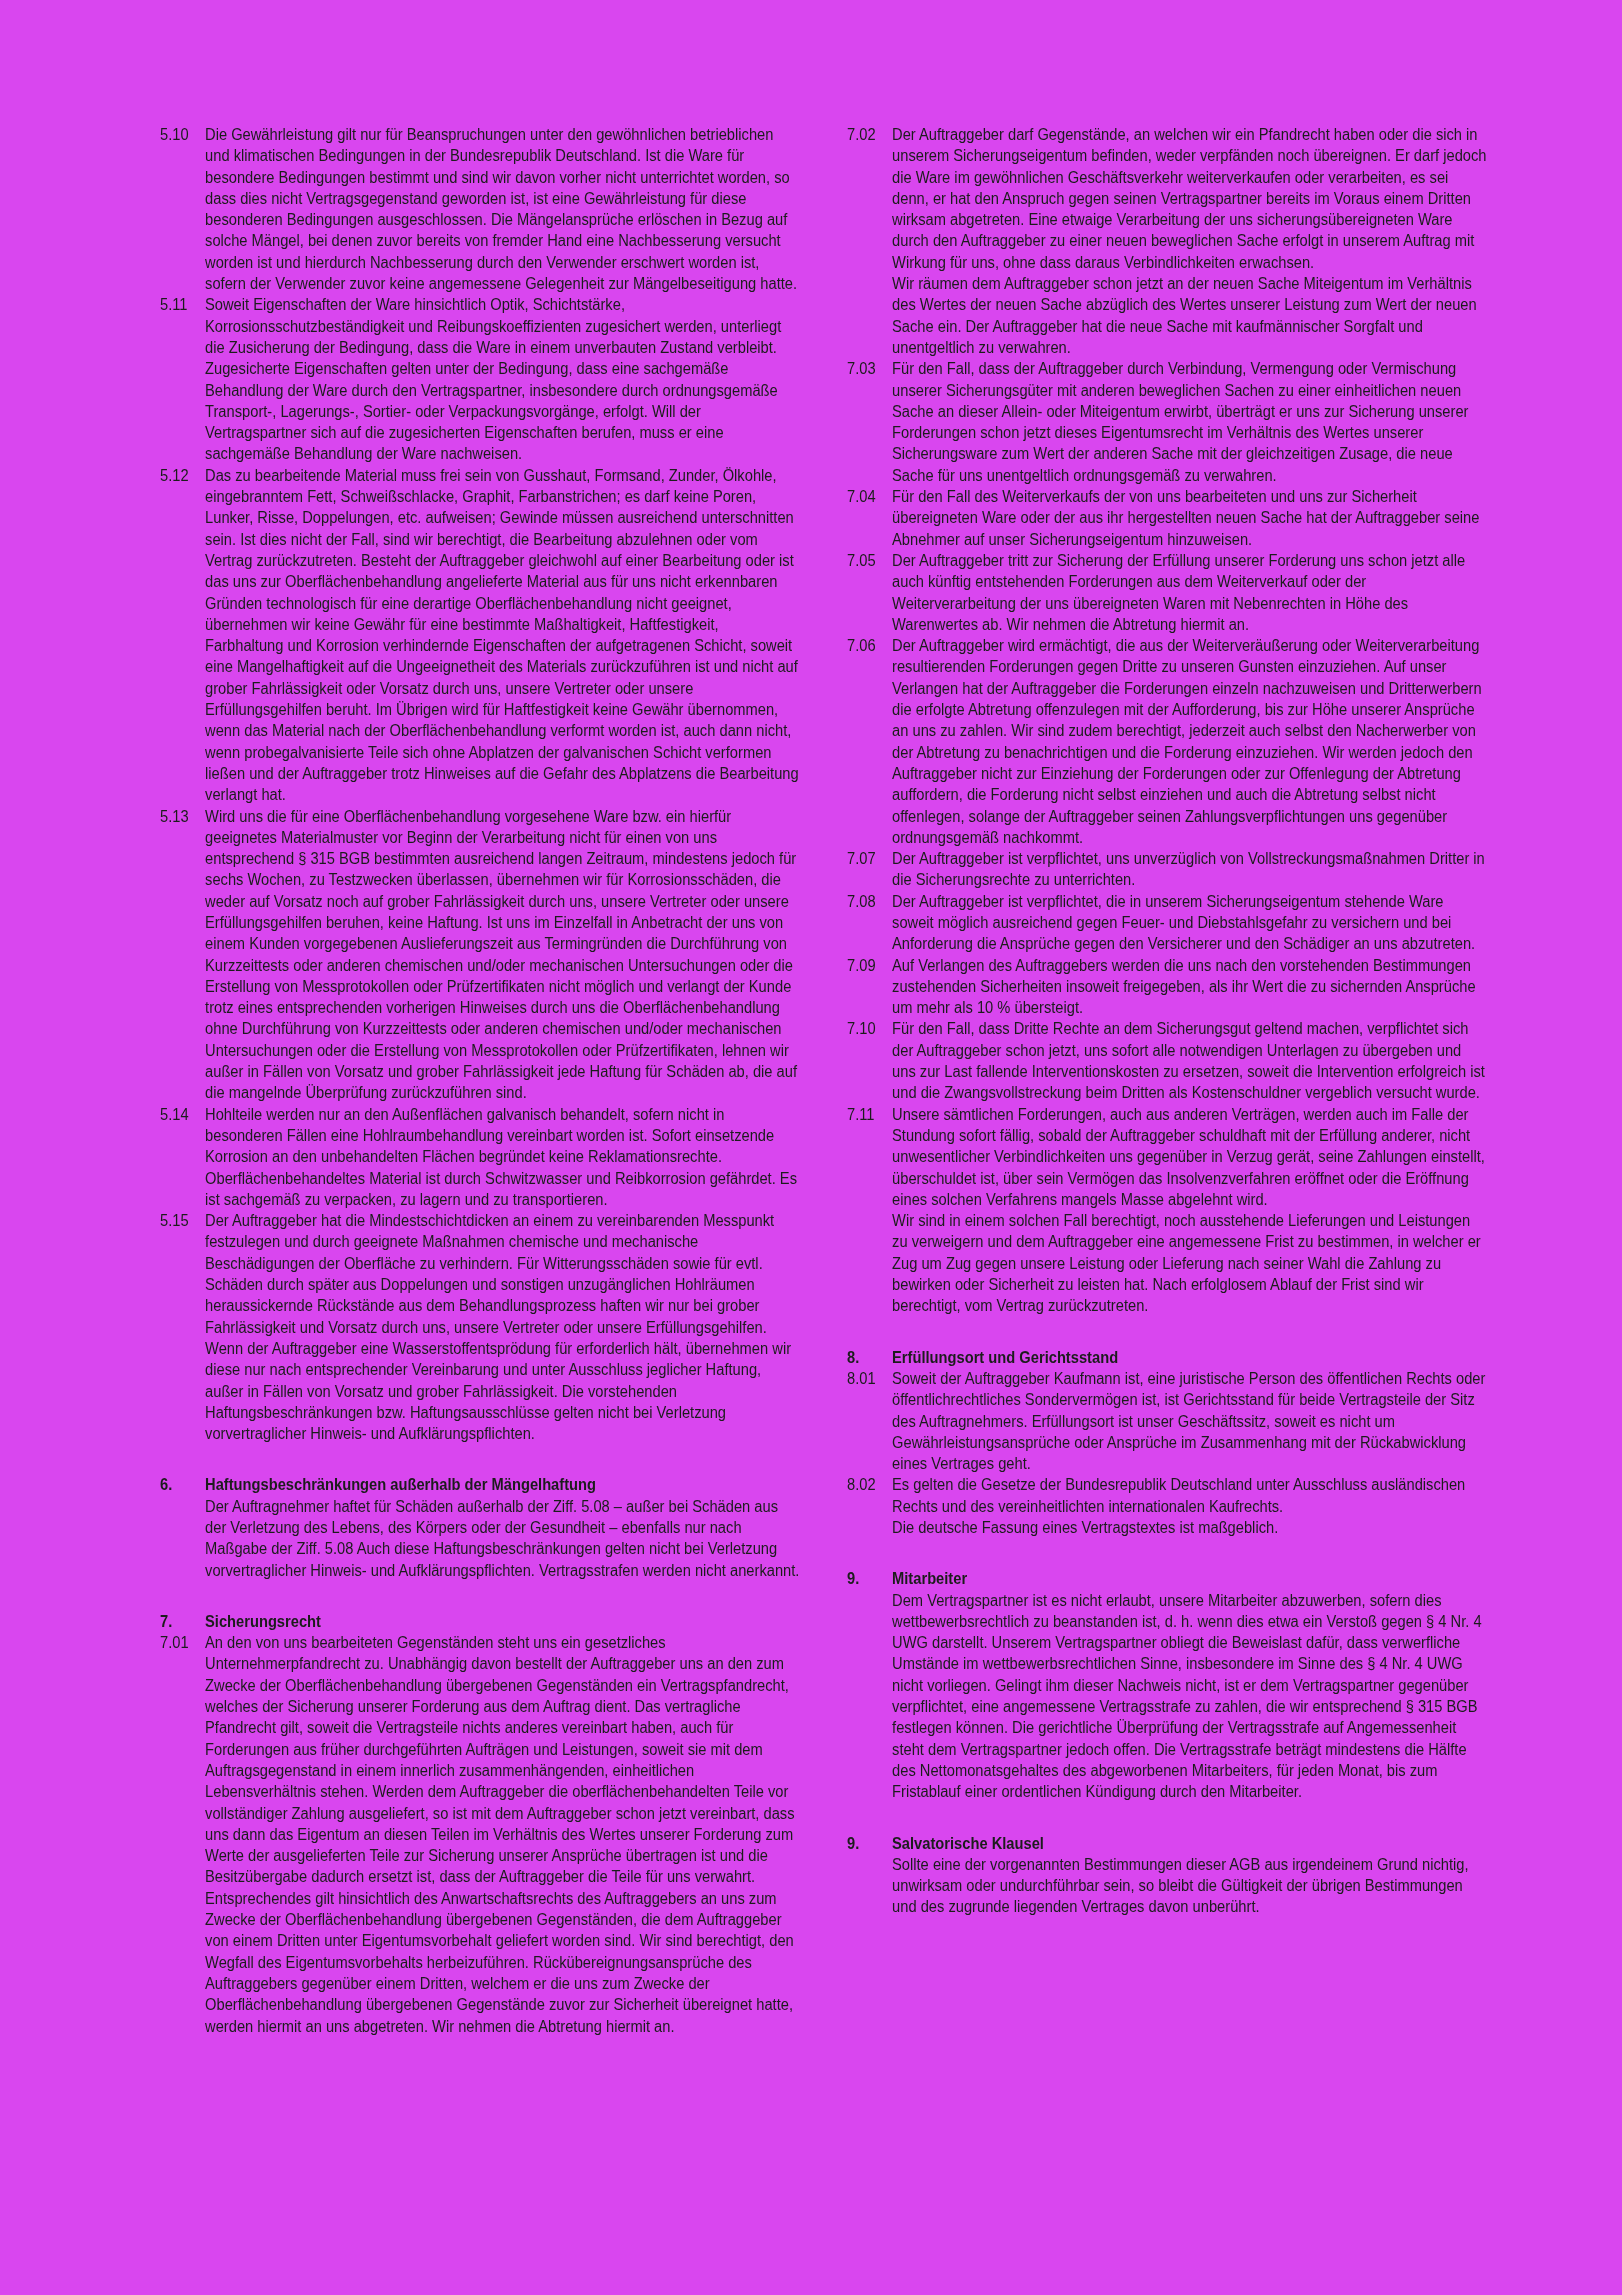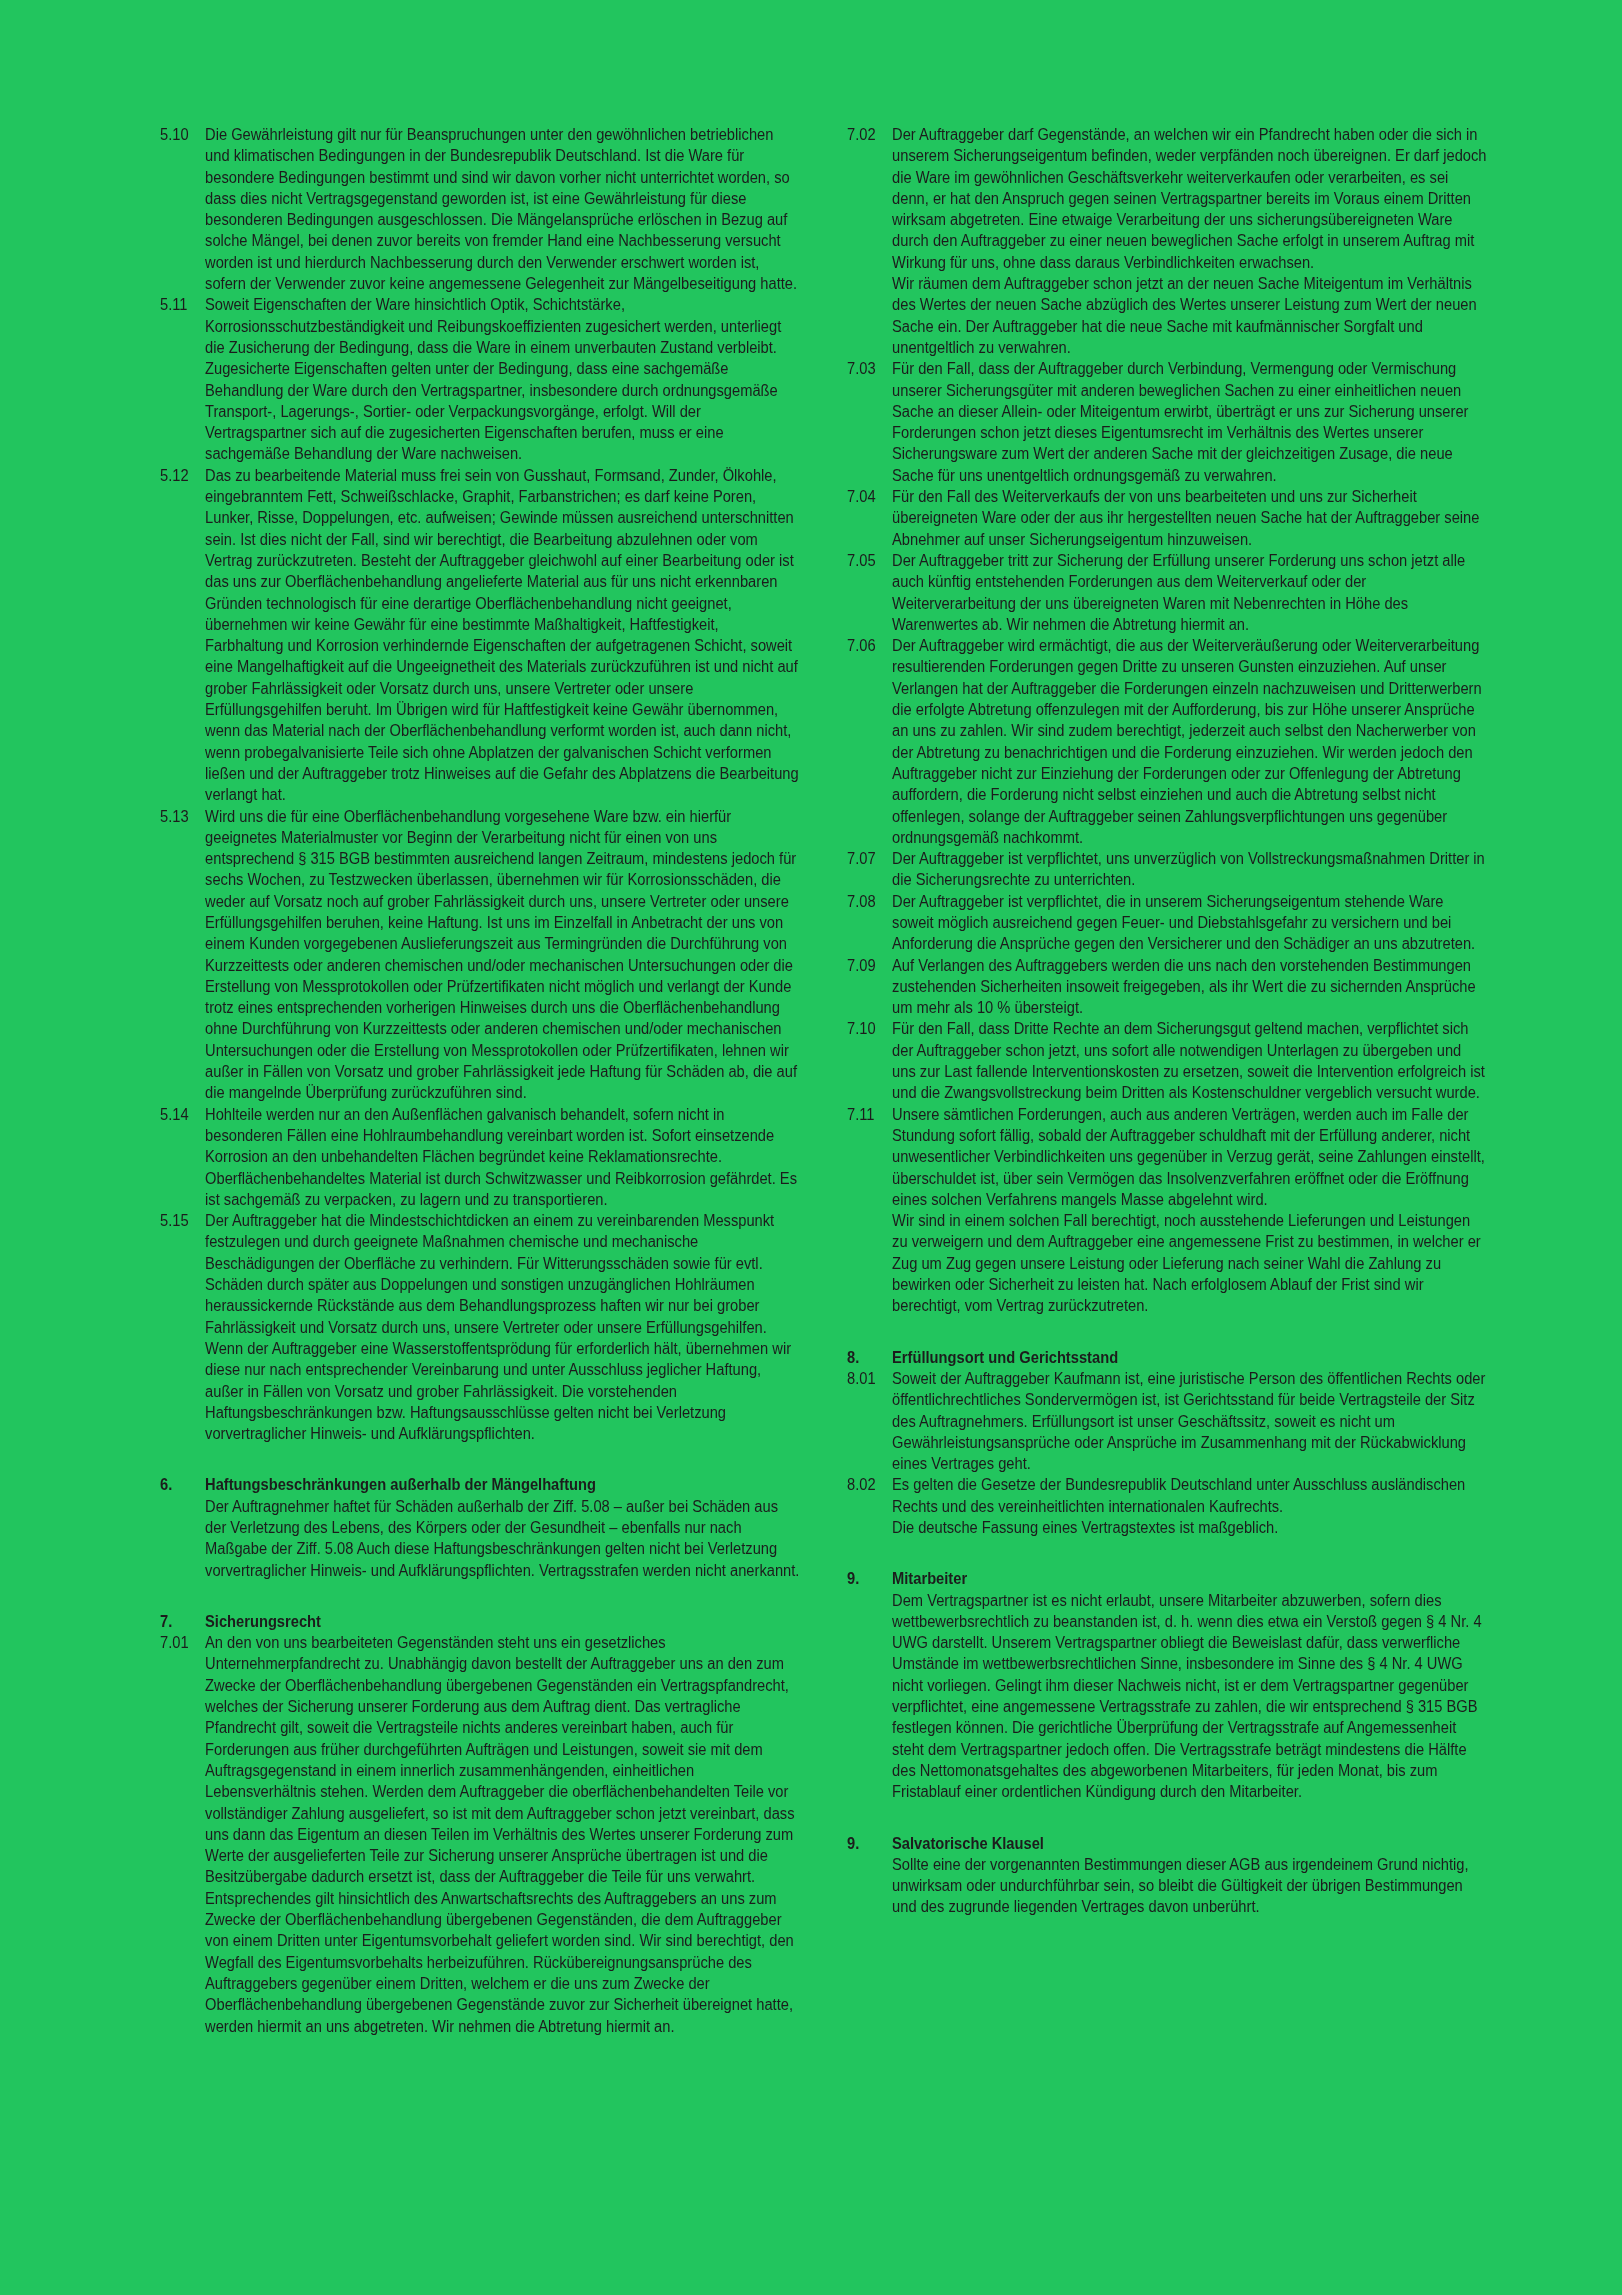--- a/index.html
+++ b/index.html
@@ -4,21 +4,21 @@
 <style>
   html, body {
     margin: 0;
     padding: 0;
     background: #e8e8e8;
   }
   .page {
     position: relative;
     width: 1623px;
     height: 2295px;
-    background: #22c55e;
+    background: #d946ef;
     font-family: "Liberation Sans", sans-serif;
     color: #1c1c1c;
     overflow: hidden;
   }
   .col {
     position: absolute;
     top: 124px;
     width: 753px;
     transform: scaleX(0.85);
     transform-origin: 0 0;

